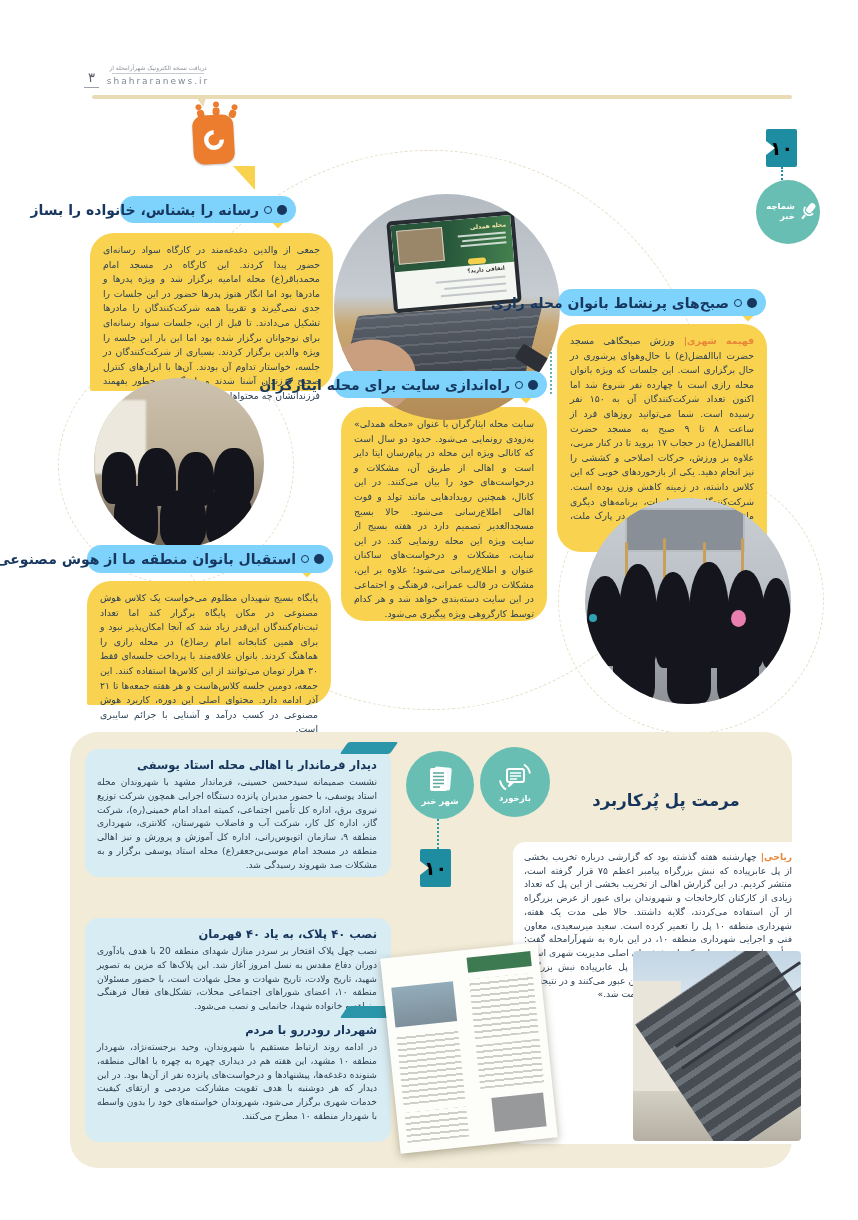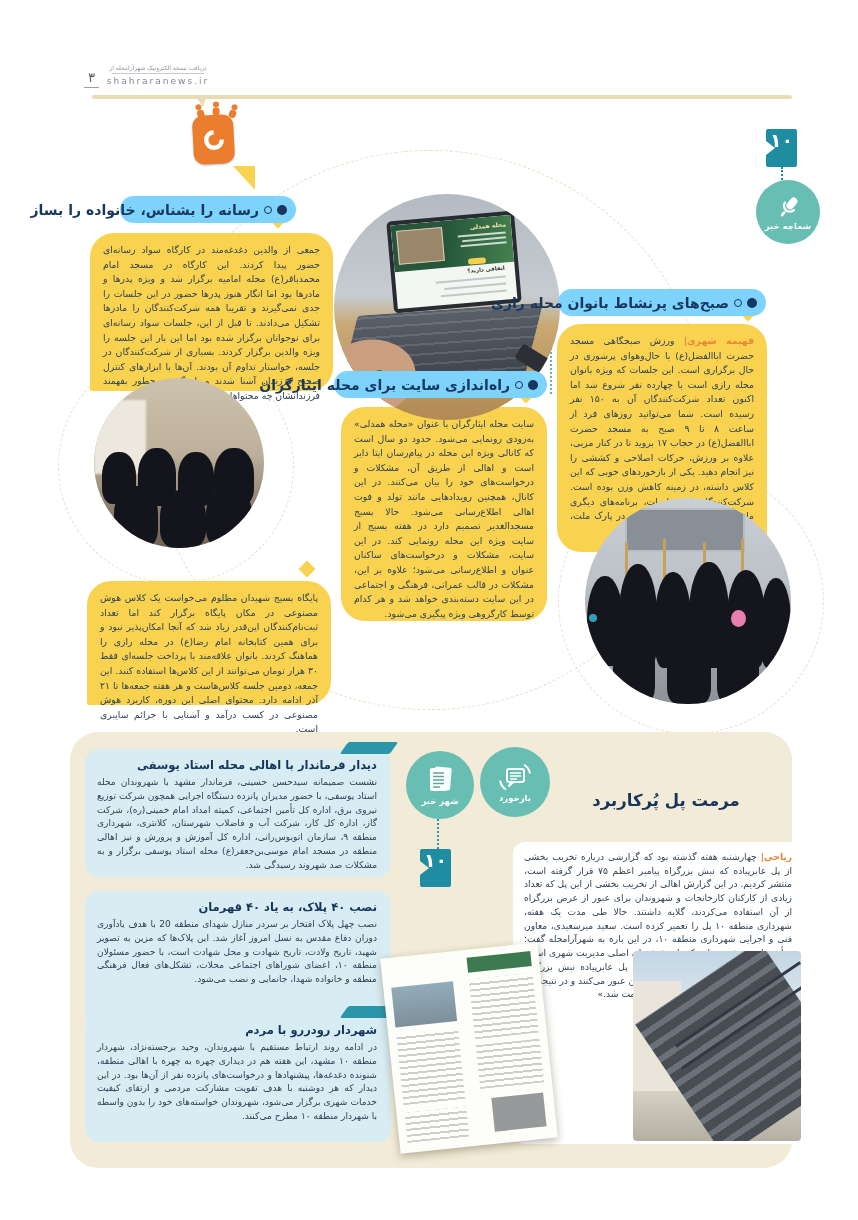--- a/index.html
+++ b/index.html
@@ -19,31 +19,31 @@
 
   
   .banner{left:95px;top:130px;width:662px;height:38px;background:#F9D34F;border-radius:3px;
           display:flex;align-items:center;justify-content:center;padding-left:130px;
           font-weight:bold;font-size:12px;color:#143358;z-index:6}
   .banner-tail{left:233px;top:166px;width:0;height:0;border-right:22px solid #F9D34F;border-bottom:24px solid transparent;z-index:5}
   .eitaa-box{left:193px;top:115px;width:41px;height:49px;background:#EC7D2F;border-radius:11px;
              display:flex;align-items:center;justify-content:center;transform:rotate(-3deg);z-index:8;
              box-shadow:0 1px 2px rgba(0,0,0,.25)}
   .eitaa-figs{left:192px;top:100px;width:50px;height:20px;z-index:8}
-  .issue-box{width:31px;height:38px;background:#1E8CA1;border-radius:2px;display:flex;align-items:flex-start;justify-content:center;
-             color:#ffffff;font-weight:bold;font-size:19px;z-index:7}
+  .issue-box{width:31px;height:38px;background:#1E8CA1;border-radius:2px;display:flex;align-items:center;justify-content:center;
+             color:#000000;font-weight:bold;font-size:19px;z-index:7}
   .issue-top{left:766px;top:129px}
   .notch{width:0;height:0;border-top:7px solid transparent;border-bottom:7px solid transparent;border-left:9px solid #fff;z-index:8}
   .notch-top{left:766px;top:141px}
   .dotline{border-left:2px dotted #1E8CA1;width:0;z-index:7}
   .dot-top{left:781px;top:167px;height:13px}
 
   
   .mic-badge{left:756px;top:180px;width:64px;height:64px;background:#68BEB3;border-radius:50%;
-             display:flex;flex-direction:column;align-items:center;justify-content:center;z-index:7}
+             display:flex;align-items:center;justify-content:center;z-index:7}
   .mic-badge .lbl{color:#fff;font-size:8.5px;font-weight:bold;margin-top:-2px}
 
   
   .decor{border:1.5px dashed #E6DEC6;border-radius:50%;z-index:1}
   .d1{left:150px;top:150px;width:560px;height:560px}
   .d2{left:558px;top:468px;width:266px;height:266px}
   .d3{left:58px;top:348px;width:236px;height:236px}
   .tealdot{border-left:2px dotted #5FB6AC;width:0;z-index:2}
   .c1{left:550px;top:336px;height:58px}
   .c2{left:506px;top:436px;height:48px;transform:rotate(40deg)}
@@ -127,21 +127,21 @@
             box-shadow:0 3px 8px rgba(60,50,20,.35);z-index:6;overflow:hidden}
   .cl-head{position:absolute;right:8px;top:8px;width:64px;height:15px;background:#3d7a52}
   .cl-txt{position:absolute;background:repeating-linear-gradient(0deg,#cfcfca 0 2px,transparent 2px 6px)}
   .cl-ph1{position:absolute;left:8px;top:10px;width:62px;height:40px;background:linear-gradient(180deg,#93acba,#7d8f9a)}
   .cl-ph2{position:absolute;right:10px;bottom:12px;width:52px;height:34px;background:#97999b}
 
   .brief{background:#D8ECF3;border-radius:14px;padding:9px 14px 8px 12px;z-index:4}
   .brief h3{font-size:11.5px;color:#16355C;margin-bottom:4px;text-align:right}
   .brief p{font-size:9.1px;line-height:1.52;color:#2E4154;text-align:justify}
   .br1{left:85px;top:749px;width:306px;height:128px}
-  .br2{left:85px;top:891px;width:306px;height:140px}
+  .br2{left:85px;top:918px;width:306px;height:140px}
   .br3{left:85px;top:1014px;width:306px;height:128px}
   .brief-tab{width:50px;height:12px;background:#2B96AA;transform:skewX(-35deg);border-radius:2px;z-index:5}
   .tab1{left:344px;top:742px}
   .tab3{left:344px;top:1006px}
 </style>
 </head>
 <body>
 
 <div id="page">
 
@@ -221,20 +221,25 @@
   </div>
 
   <div class="abs a-title t3">
     <span class="blt-dot"></span>
     <span class="blt-ring"></span>
     <span>راه‌اندازی سایت برای محله ایثارگران</span>
   </div>
   <div class="abs a-tail t3t"></div>
   <div class="abs a-body b3">سایت محله ایثارگران با عنوان «محله همدلی» به‌زودی رونمایی می‌شود. حدود دو سال است که کانالی ویژه این محله در پیام‌رسان ایتا دایر است و اهالی از طریق آن، مشکلات و درخواست‌های خود را بیان می‌کنند. در این کانال، همچنین رویدادهایی مانند تولد و فوت اهالی اطلاع‌رسانی می‌شود. حالا بسیج مسجدالغدیر تصمیم دارد در هفته بسیج از سایت ویژه این محله رونمایی کند. در این سایت، مشکلات و درخواست‌های ساکنان عنوان و اطلاع‌رسانی می‌شود؛ علاوه بر این، مشکلات در قالب عمرانی، فرهنگی و اجتماعی در این سایت دسته‌بندی خواهد شد و هر کدام توسط کارگروهی ویژه پیگیری می‌شود.</div>
 
+  <div class="abs a-title t4">
+    <span class="blt-dot"></span>
+    <span class="blt-ring"></span>
+    <span>استقبال بانوان منطقه ما از هوش مصنوعی</span>
+  </div>
   <div class="abs a-tail t4t"></div>
   <div class="abs a-body b4">پایگاه بسیج شهیدان مظلوم می‌خواست یک کلاس هوش مصنوعی در مکان پایگاه برگزار کند اما تعداد ثبت‌نام‌کنندگان این‌قدر زیاد شد که آنجا امکان‌پذیر نبود و برای همین کتابخانه امام رضا(ع) در محله رازی را هماهنگ کردند. بانوان علاقه‌مند با پرداخت جلسه‌ای فقط ۳۰ هزار تومان می‌توانند از این کلاس‌ها استفاده کنند. این جمعه، دومین جلسه کلاس‌هاست و هر هفته جمعه‌ها تا ۲۱ آذر ادامه دارد. محتوای اصلی این دوره، کاربرد هوش مصنوعی در کسب درآمد و آشنایی با جرائم سایبری است.</div>
 
   <div class="abs ph ph-laptop">
     <div class="lp-screen">
       <div class="lp-web">
         <div class="lp-hero"></div>
         <div class="lp-mosque"></div>
         <div class="lp-title">محله همدلی</div>
         <div class="lp-hl" style="top:16px;width:48px"></div>

